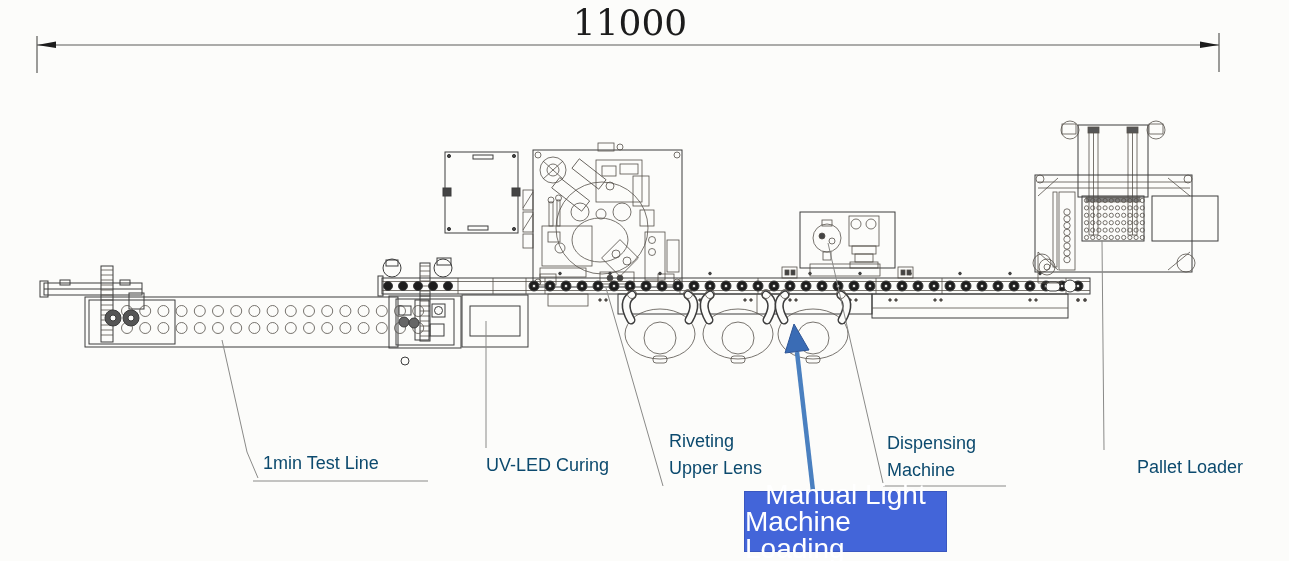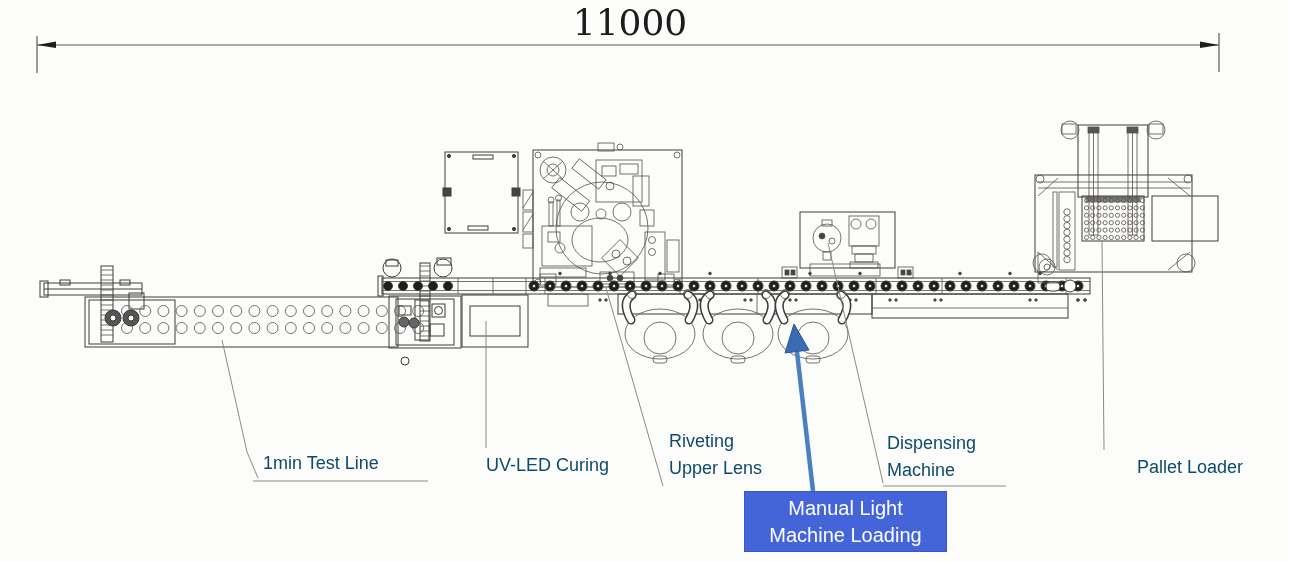--- a/index.html
+++ b/index.html
@@ -8,21 +8,21 @@
   svg{position:absolute;left:0;top:0;}
   .art{stroke:#3c3c3c;stroke-width:1;fill:none;}
   .fine{stroke:#55504a;stroke-width:0.8;fill:none;}
   .leader{stroke:#8a8a88;stroke-width:1;fill:none;}
   .dim{stroke:#5a5a58;stroke-width:1.2;fill:none;}
   .label{position:absolute;color:#0c4a6e;font-size:18px;line-height:27px;white-space:nowrap;}
   #dim-text{position:absolute;left:540px;top:2px;width:180px;text-align:center;
             font-family:"DejaVu Serif", serif;font-size:36px;color:#1c1c1c;}
   #callout-box{position:absolute;left:744px;top:491px;width:203px;height:61px;
                display:flex;flex-direction:column;justify-content:center;align-items:center;
-               font-size:20px;line-height:27px;border:1px solid #3a57c0;box-sizing:border-box;}
+               font-size:28px;line-height:27px;border:1px solid #3a57c0;box-sizing:border-box;}
 </style>
 </head>
 <body>
 
 <div id="canvas">
 
 <svg width="1289" height="561" viewBox="0 0 1289 561">
 
   <g>
     <line class="dim" x1="37" y1="45" x2="1219" y2="45"></line>

